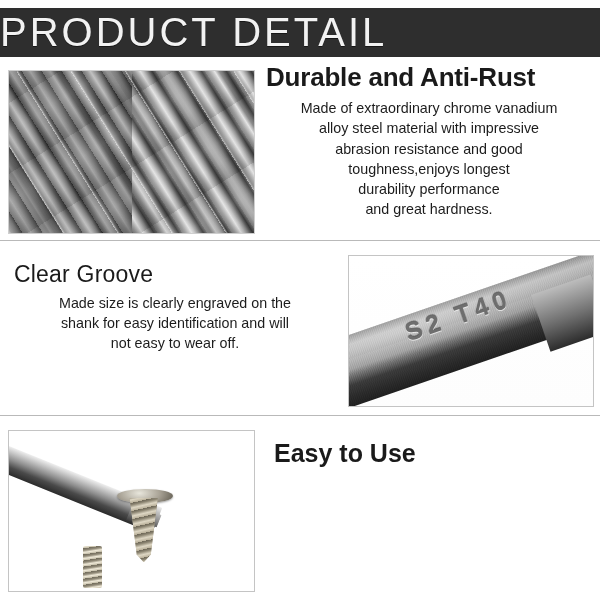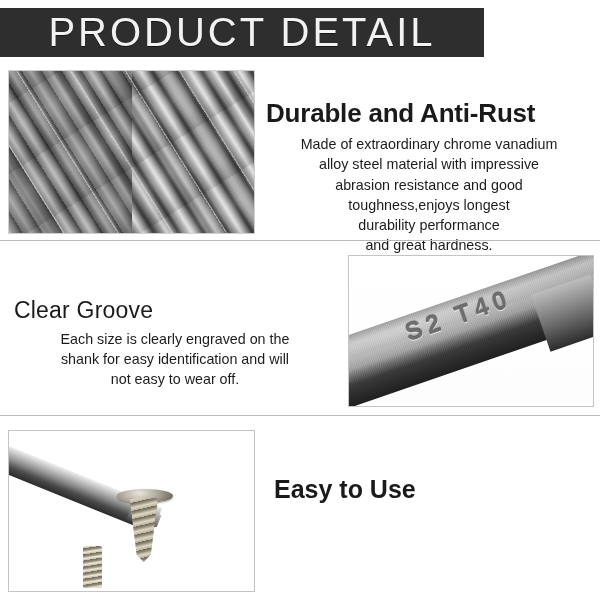--- a/index.html
+++ b/index.html
@@ -6,42 +6,42 @@
   body{
     width:600px;height:600px;background:#ffffff;
     font-family:"Liberation Sans", sans-serif;
     -webkit-font-smoothing:antialiased;
     overflow:hidden;position:relative;
   }
   .page{width:600px;height:600px;position:relative;background:#fff;}
 
   
   .banner{
-    position:absolute;left:0;top:8px;width:484px;height:49px;
-    background:#2e2e2e;display:flex;align-items:center;justify-content:center;
+    position:absolute;left:0;top:8px;width:600px;height:49px;
+    background:#2e2e2e;display:flex;align-items:center;justify-content:flex-start;
   }
   .banner-title{
     color:#f2f2f2;font-size:40px;font-weight:400;letter-spacing:3px;
     line-height:1;font-family:"Liberation Sans", sans-serif;
     text-shadow:0 1px 0 rgba(0,0,0,.5);
     transform:translateY(-1px);
   }
 
   
   .divider{position:absolute;left:0;width:600px;height:1px;background:#b9b9b9;}
   .divider.d1{top:240px;}
   .divider.d2{top:415px;}
 
   
   .section{position:absolute;left:0;width:600px;}
   .sec1{top:60px;height:180px;}
   .sec2{top:244px;height:171px;}
   .sec3{top:419px;height:181px;}
 
-  .txtcol{position:absolute;margin-top:36px;}
+  .txtcol{position:absolute;}
   .h{
     color:#1a1a1a;line-height:1.05;margin:0 0 7px 0;
     font-family:"Liberation Sans", sans-serif;
   }
   .h1{font-size:26px;font-weight:700;letter-spacing:-.2px;}
   .h2{font-size:23px;font-weight:400;letter-spacing:.2px;}
   .h3{font-size:25px;font-weight:600;letter-spacing:0px;}
   .p{
     color:#1c1c1c;font-size:14.3px;line-height:1.41;margin:0;
     font-family:"Liberation Sans", sans-serif;white-space:pre-line;text-align:center;
@@ -178,21 +178,21 @@
 durability performance
 and great hardness.</p>
     </div>
   </div>
 
   <div class="divider d1"></div>
 
   <div class="section sec2">
     <div class="txtcol t2">
       <h2 class="h h2">Clear Groove</h2>
-      <p class="p">Each size is clearly engraved on the
+      <p class="p">Made size is clearly engraved on the
 shank for easy identification and will
 not easy to wear off.</p>
     </div>
     <div class="photo shank">
       <div class="bar"></div>
       <div class="tip"></div>
       <div class="mark">S2 T40</div>
     </div>
   </div>
 

